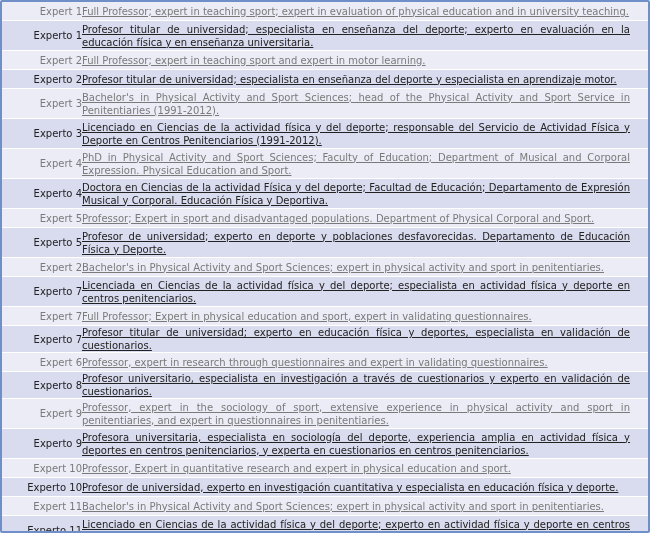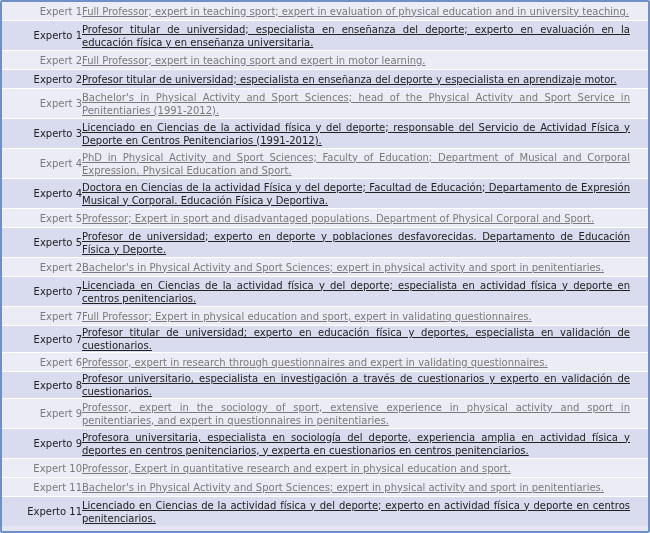--- a/index.html
+++ b/index.html
@@ -104,20 +104,24 @@
           <td class="desc">Professor, expert in the sociology of sport, extensive experience in physical activity and sport in penitentiaries, and expert in questionnaires in penitentiaries.</td>
         </tr>
       <tr class="es double">
           <td class="label">Experto 9</td>
           <td class="desc">Profesora universitaria, especialista en sociología del deporte, experiencia amplia en actividad física y deportes en centros penitenciarios, y experta en cuestionarios en centros penitenciarios.</td>
         </tr>
       <tr class="en single">
           <td class="label">Expert 10</td>
           <td class="desc">Professor, Expert in quantitative research and expert in physical education and sport.</td>
         </tr>
+      <tr class="es single">
+          <td class="label">Experto 10</td>
+          <td class="desc">Profesor de universidad, experto en investigación cuantitativa y especialista en educación física y deporte.</td>
+        </tr>
       <tr class="en single">
           <td class="label">Expert 11</td>
           <td class="desc">Bachelor's in Physical Activity and Sport Sciences; expert in physical activity and sport in penitentiaries.</td>
         </tr>
       <tr class="es double">
           <td class="label">Experto 11</td>
           <td class="desc">Licenciado en Ciencias de la actividad física y del deporte; experto en actividad física y deporte en centros penitenciarios.</td>
         </tr>
     </tbody>
   </table>

